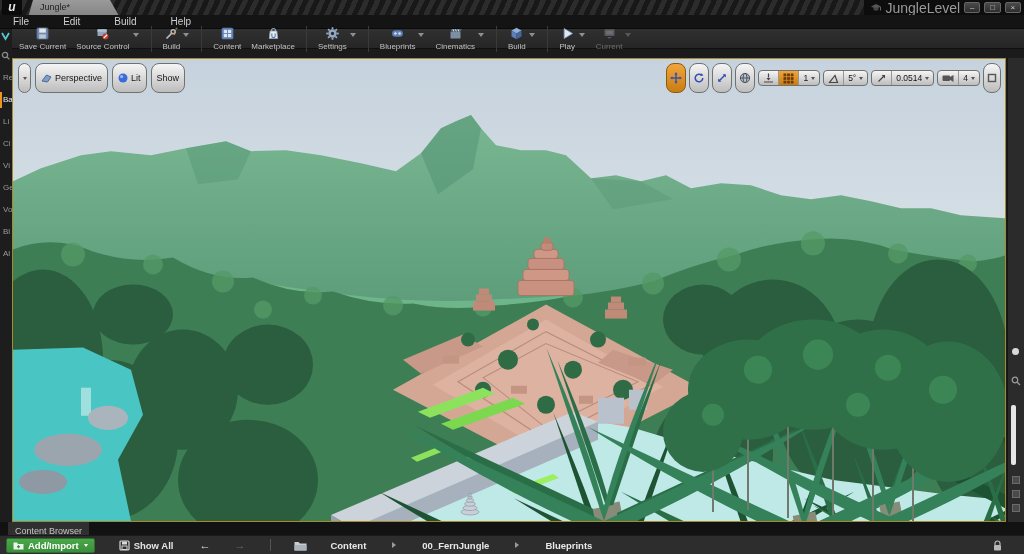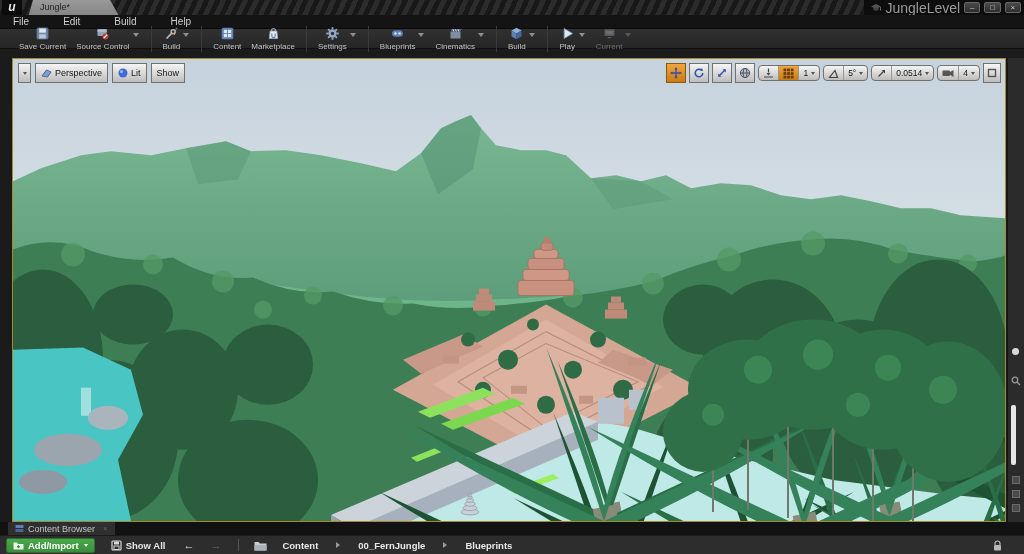--- a/index.html
+++ b/index.html
@@ -47,22 +47,22 @@
   .ls-item.selected { color:#e8e8e8; }
   .ls-item.selected::before { content:""; position:absolute; left:0; top:3px; width:2px; height:16px; background:#e8981e; }
 
   
   .viewport { position:absolute; left:12px; top:58px; width:994px; height:464px;
     border:1px solid #a8892c; background:#cfd9e2; }
   .scene { position:absolute; left:0; top:0; width:100%; height:100%; display:block; }
 
   .vp-left { position:absolute; left:5px; top:4px; display:flex; gap:4px; z-index:3; }
   .vp-right { position:absolute; right:4px; top:4px; display:flex; gap:3px; align-items:center; z-index:3; }
-  .vpbtn { display:flex; align-items:center; gap:3px; height:20px; padding:0 5px;
-    background:linear-gradient(#f5f5f5,#bdbdbd); border:1px solid #72716c; border-radius:0;
+  .vpbtn { display:flex; align-items:center; gap:3px; height:30px; padding:0 5px;
+    background:linear-gradient(#f5f5f5,#bdbdbd); border:1px solid #72716c; border-radius:8px;
     font-size:9px; color:#161616; white-space:nowrap; }
   .vpbtn.square { padding:0 3px; }
   .vpbtn.active { background:linear-gradient(#f2a53c,#c97c12); border-color:#8a5a10; }
   .vp-group { display:flex; border:1px solid #72716c; border-radius:4px; overflow:hidden; height:16px;
     background:linear-gradient(#f5f5f5,#bdbdbd); }
   .vp-seg { display:flex; align-items:center; gap:2px; padding:0 4px; font-size:8.5px; color:#161616;
     border-right:1px solid #98978f; }
   .vp-seg:last-child { border-right:none; }
   .vp-seg.active { background:linear-gradient(#f2a53c,#c97c12); }
   .mini-caret { width:0; height:0; border-left:2.5px solid transparent; border-right:2.5px solid transparent;
@@ -71,25 +71,25 @@
   
   .right-strip { position:absolute; left:1007px; top:58px; width:17px; height:464px; background:#2b2b2b;
     border-left:1px solid #151515; }
   .rs-scroll { position:absolute; left:3px; top:347px; width:5px; height:60px; background:#e6e6e6; border-radius:2px; }
   .rs-dot { position:absolute; left:4px; width:7px; height:7px; border-radius:50%; background:#d8d8d8; }
   .rs-sq { position:absolute; left:4px; width:8px; height:8px; background:#4a4a4a; border:1px solid #6a6a6a; }
 
   
   .cb-tabrow { position:absolute; left:0; top:522px; width:1024px; height:13px; background:#121212; display:flex; }
   .cb-tab { margin-left:8px; height:13px; background:#2f2f2f; display:flex; align-items:center; gap:4px;
-    padding:0 7px; font-size:9px; color:#c6c6c6; }
+    padding:0 7px; font-size:9px; color:#c6c6c6;flex-direction:column; }
   .cb-close { color:#6a6a6a; font-size:8px; margin-left:4px; }
 
   .bottom-bar { position:absolute; left:0; top:535px; width:1024px; height:19px; background:#2d2d2d;
-    display:flex; align-items:center; gap:12px; padding:0 6px; border-top:1px solid #1a1a1a; }
+    display:flex; align-items:center; gap:20px; padding:0 6px; border-top:1px solid #1a1a1a; }
   .add-import { display:flex; align-items:center; gap:4px; background:linear-gradient(#4aa84a,#3a8f3a);
     border:1px solid #2e6e2e; border-radius:2px; height:15px; padding:0 6px; color:#fff;
     font-size:9.5px; font-weight:bold; }
   .btm-btn { display:flex; align-items:center; gap:4px; color:#e4e4e4; font-size:9.5px; font-weight:bold; padding:0 4px; }
   .nav-arrow { font-size:11px; color:#e0e0e0; padding:0 2px; }
   .nav-arrow.dim { color:#6a6a6a; }
   .bsep { width:1px; height:12px; background:#555; margin:0 3px; }
   .crumb { color:#e8e8e8; font-size:9.5px; font-weight:bold; padding:0 3px; }
   .crumb-sep { width:0; height:0; border-left:4px solid #9a9a9a; border-top:3.5px solid transparent;
     border-bottom:3.5px solid transparent; margin:0 3px; }
@@ -260,20 +260,38 @@
             <rect x="3" y="4" width="12" height="8" rx="1" fill="#8a93a0"></rect>
             <rect x="5" y="6" width="8" height="4" fill="#b9c0ca"></rect>
             <path d="M7,14 h4" stroke="#8a93a0" stroke-width="1.5"></path>
           </svg>
         <span class="lbl">Current</span>
       </div>
         <span class="caret"></span>
     </div>
   </div>
 
+  <div class="left-strip">
+    <svg class="ls-icon" width="9" height="9">
+        <path d="M1,1 L4.5,7 L8,1" fill="none" stroke="#58c8d8" stroke-width="1.8"></path>
+      </svg>
+    <svg class="ls-icon" width="9" height="9">
+        <circle cx="4" cy="4" r="2.6" fill="none" stroke="#8a8a8a" stroke-width="1.3"></circle>
+        <line x1="6" y1="6" x2="8.4" y2="8.4" stroke="#8a8a8a" stroke-width="1.3"></line>
+      </svg>
+    <div class="ls-item">Re</div>
+    <div class="ls-item selected">Ba</div>
+    <div class="ls-item">Li</div>
+    <div class="ls-item">Ci</div>
+    <div class="ls-item">Vi</div>
+    <div class="ls-item">Ge</div>
+    <div class="ls-item">Vo</div>
+    <div class="ls-item">Bl</div>
+    <div class="ls-item">Al</div>
+  </div>
 
   <div class="viewport">
     <svg class="scene" viewBox="0 0 992 461" preserveAspectRatio="none">
       <defs>
         <linearGradient id="sky" x1="0" y1="0" x2="0" y2="1">
           <stop offset="0" stop-color="#c6d2dd"></stop>
             <stop offset="0.6" stop-color="#dde6ea"></stop>
             <stop offset="1" stop-color="#eef2f3"></stop>
         </linearGradient>
         <linearGradient id="mt" x1="0" y1="0" x2="0" y2="1">

